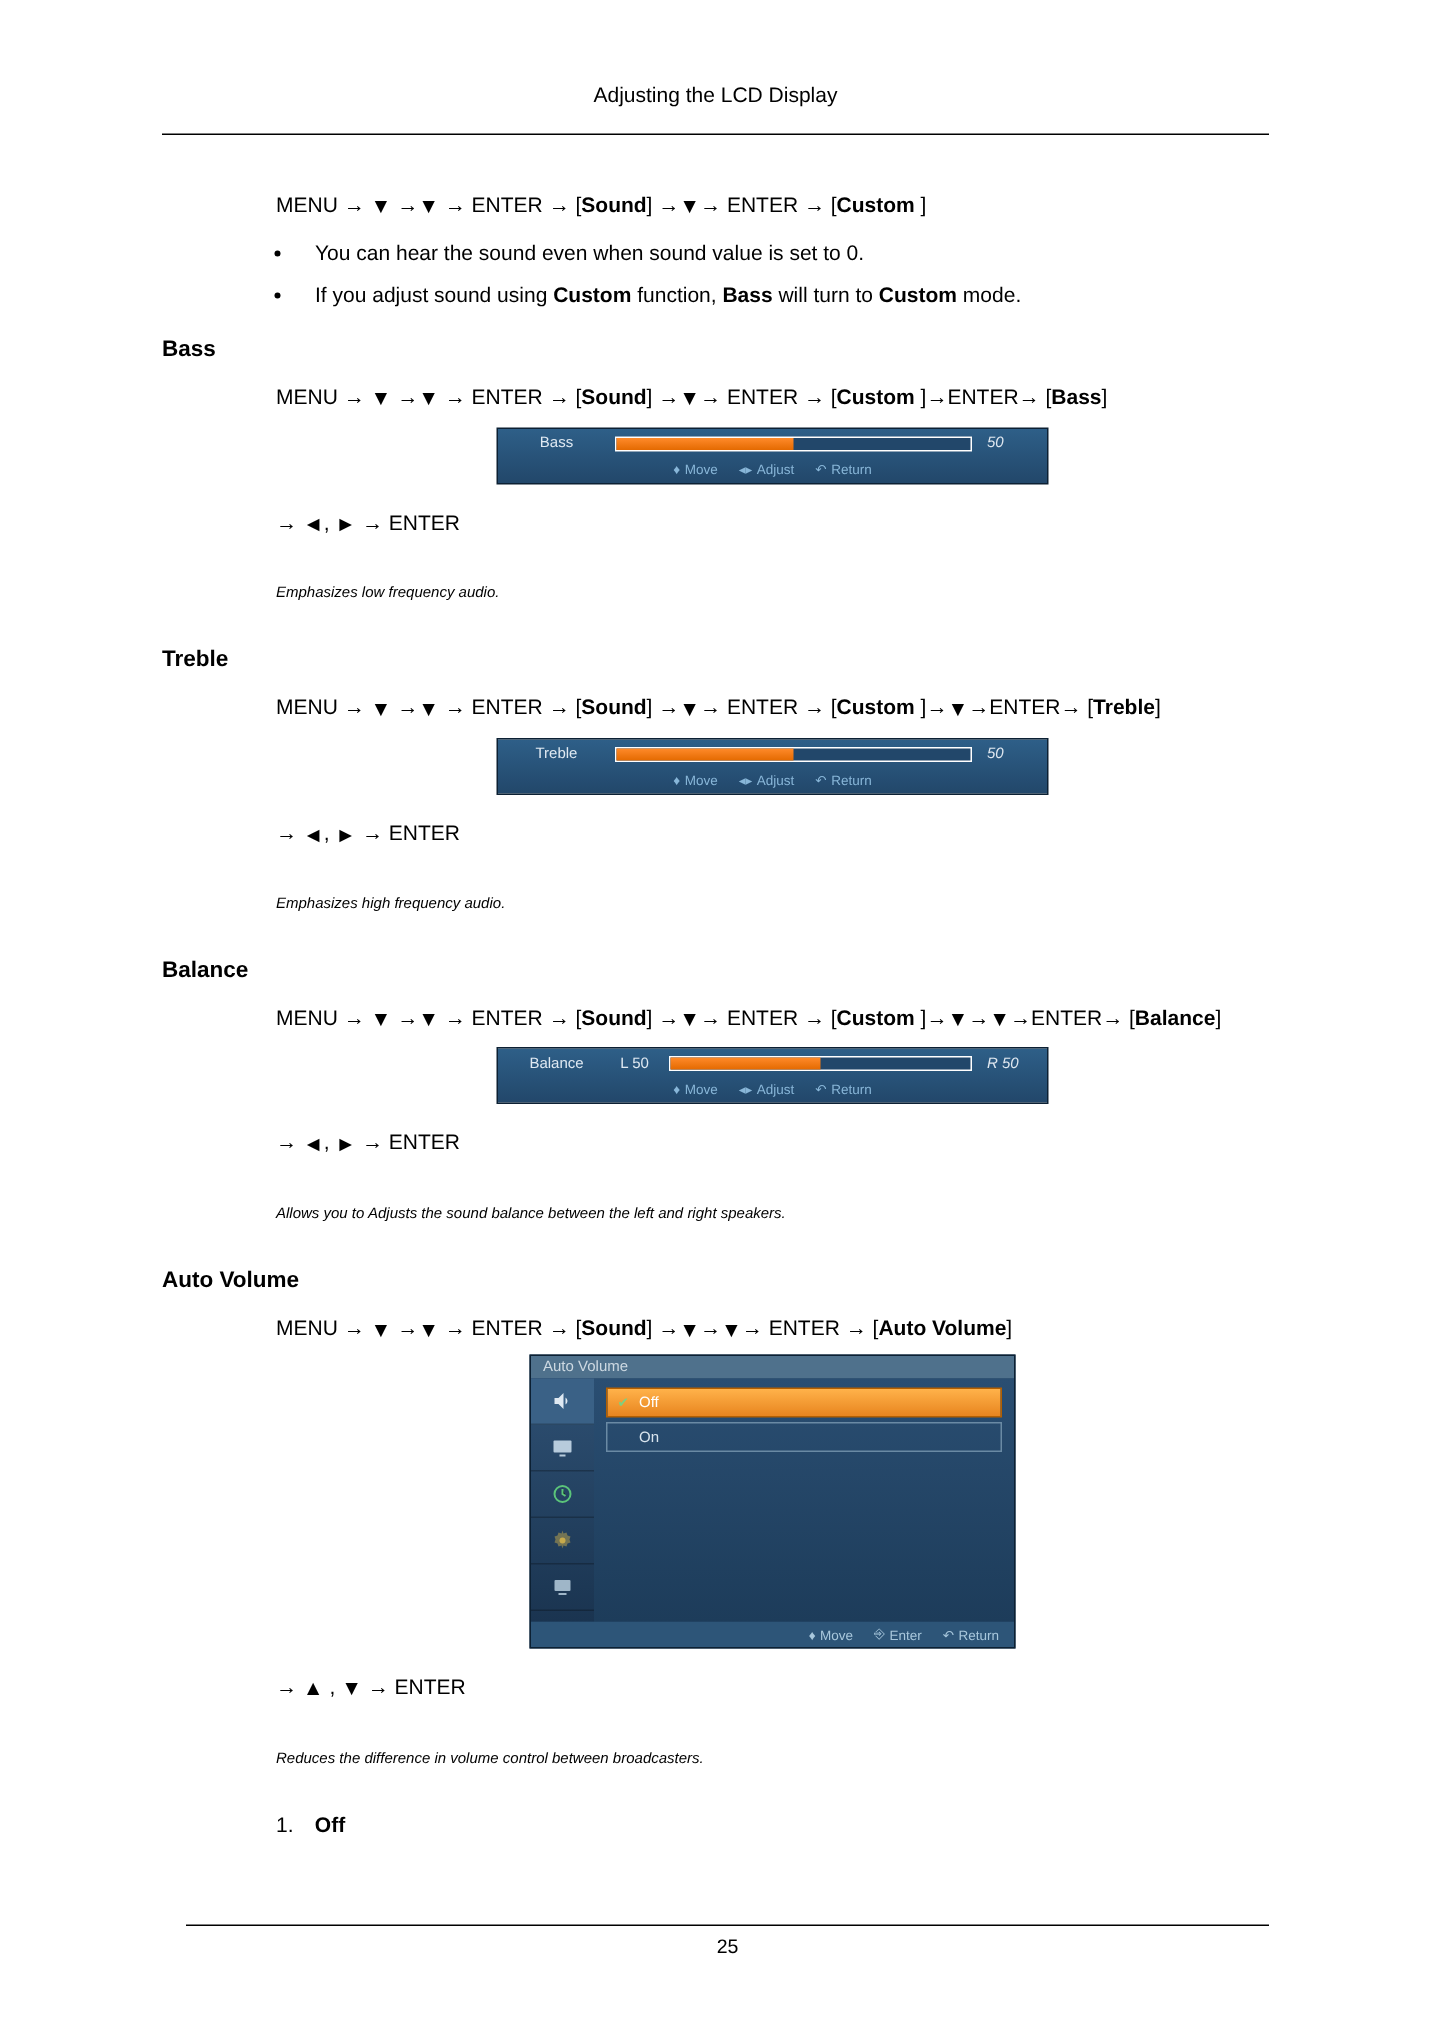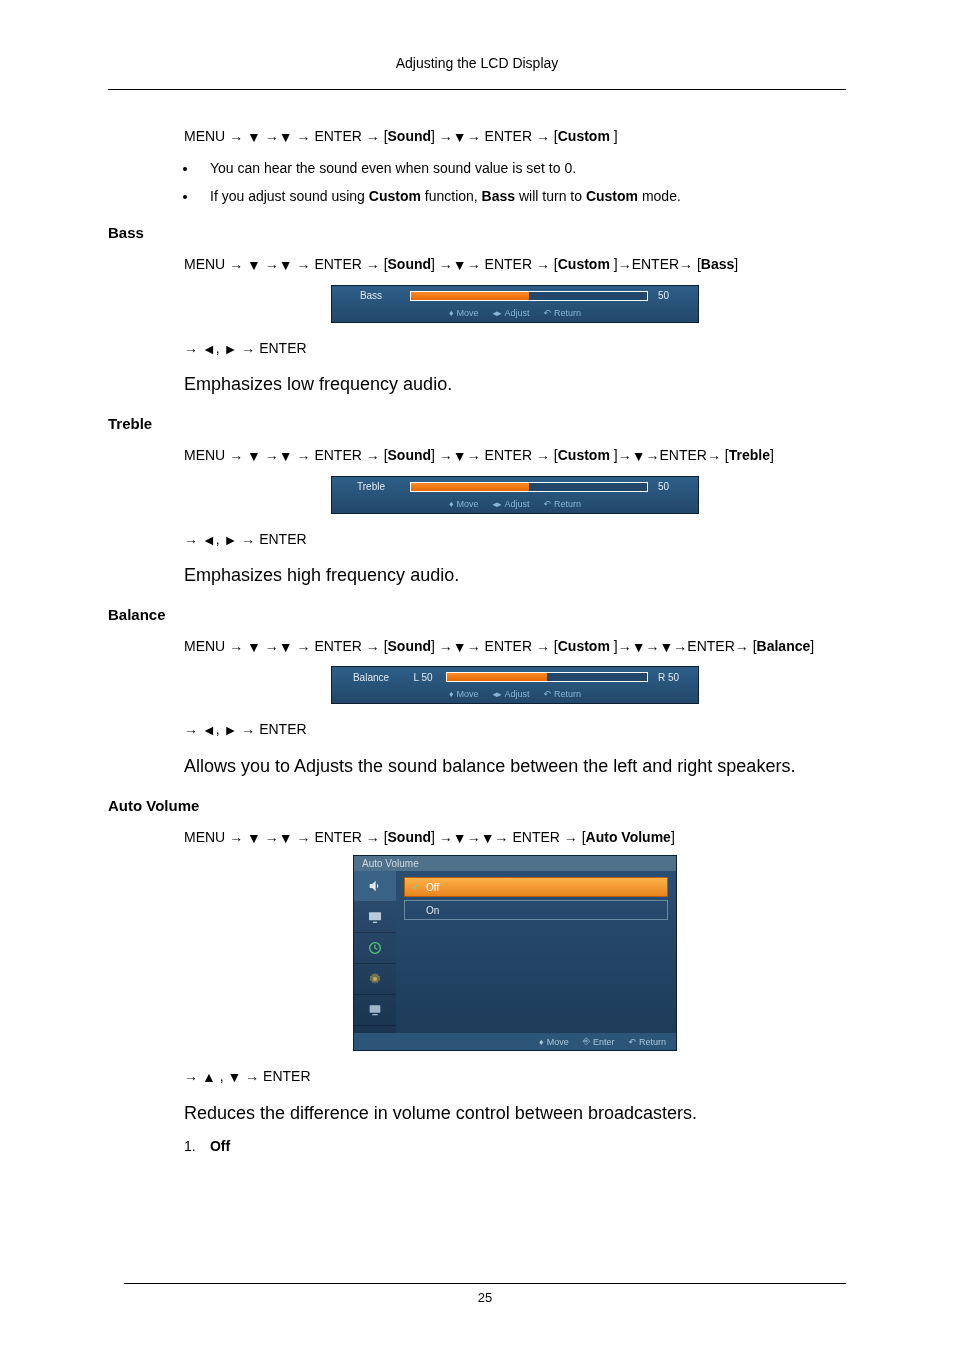--- a/index.html
+++ b/index.html
@@ -63,22 +63,23 @@
   ul.bullets {
     margin: 8px 0 18px 0;
     padding-left: 14px;
   }
   ul.bullets li {
     margin: 12px 0;
     padding-left: 12px;
     font-size: 14px;
   }
   .body-para {
-    margin: 14px 0;
-    font-size: 18px;
+    margin: 30px 0;
+    font-size: 10px;
+    font-style: italic;
   }
   
   .osd-slider {
     width: 368px;
     margin: 8px auto 14px auto;
     background: linear-gradient(#2e5f88, #22476a);
     border: 1px solid #0c2033;
     box-sizing: border-box;
     font-size: 10px;
     color: #dfe9f2;
@@ -110,20 +111,21 @@
   }
   .osd-slider .bar-fill {
     position: absolute;
     left: 0; top: 0; bottom: 0;
     background: linear-gradient(#ff8a2a, #e46a00);
   }
   .osd-slider .post {
     width: 30px;
     font-size: 10px;
     color: #e0e8f0;
+    font-style: italic;
   }
   .osd-slider .row2 {
     display: flex;
     justify-content: center;
     gap: 14px;
     font-size: 9px;
     color: #88b6d8;
     padding: 2px 0 4px 0;
   }
   .osd-slider .row2 span {

